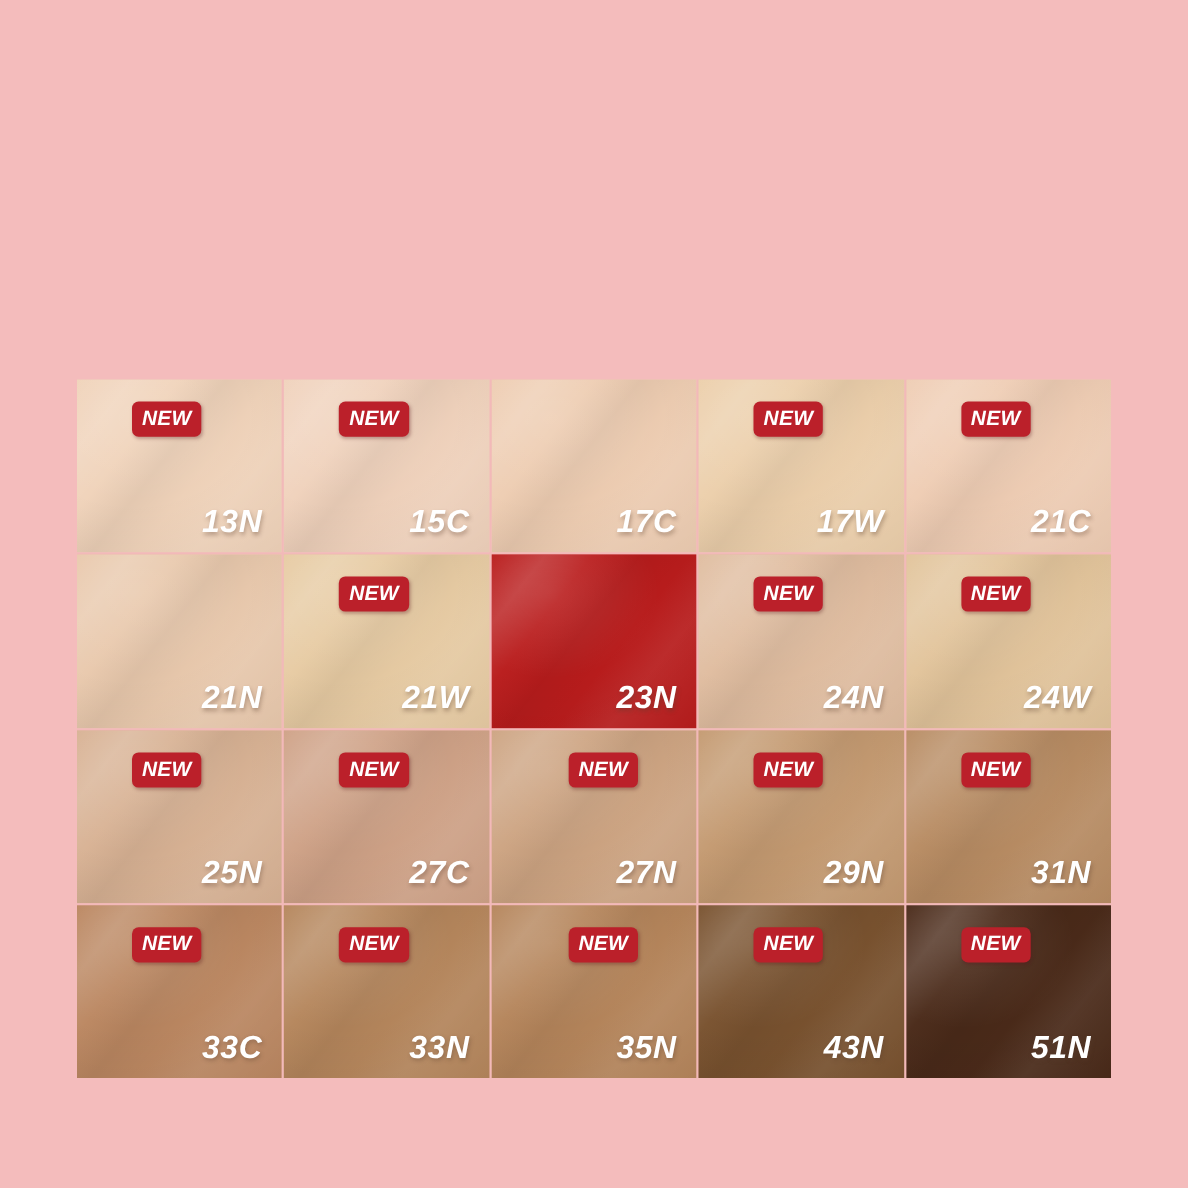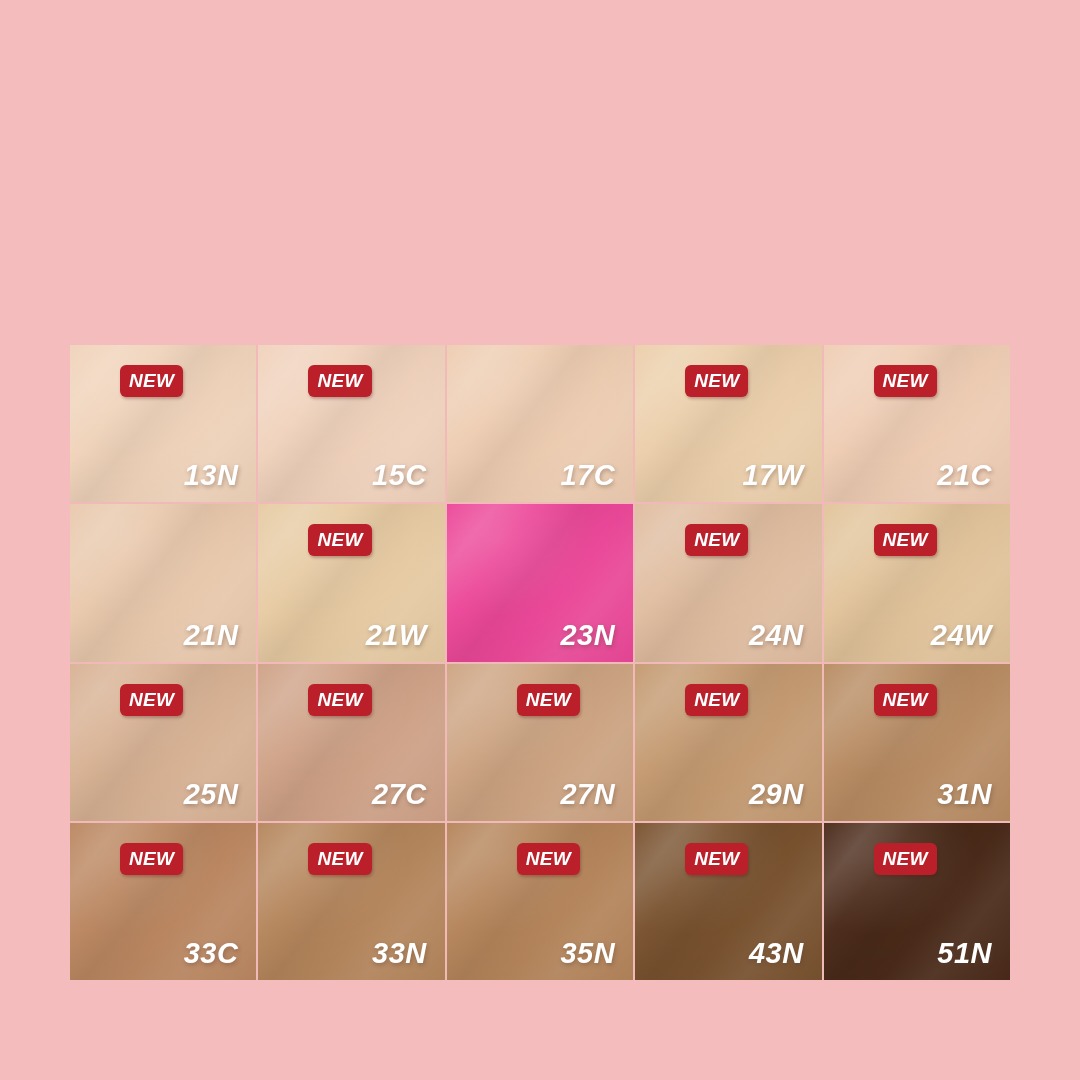--- a/index.html
+++ b/index.html
@@ -143,21 +143,21 @@
         <div class="sheen"></div>
         <div class="vign"></div>
         <div class="code">21N</div>
       </div>
       <div class="swatch" style="background: rgb(231, 203, 163);">
         <div class="sheen"></div>
         <div class="vign"></div>
         <div class="badge" style="background: rgb(187, 32, 42); color: rgb(255, 255, 255);">NEW</div>
         <div class="code">21W</div>
       </div>
-      <div class="swatch" style="background: #ec4899; text-align: right;">
+      <div class="swatch" style="background: #b91c1c; text-align: right;">
         <div class="sheen"></div>
         <div class="vign"></div>
         <div class="code">23N</div>
       </div>
       <div class="swatch" style="background: rgb(224, 189, 160);">
         <div class="sheen"></div>
         <div class="vign"></div>
         <div class="badge" style="background: rgb(187, 32, 42); color: rgb(255, 255, 255);">NEW</div>
         <div class="code">24N</div>
       </div>

